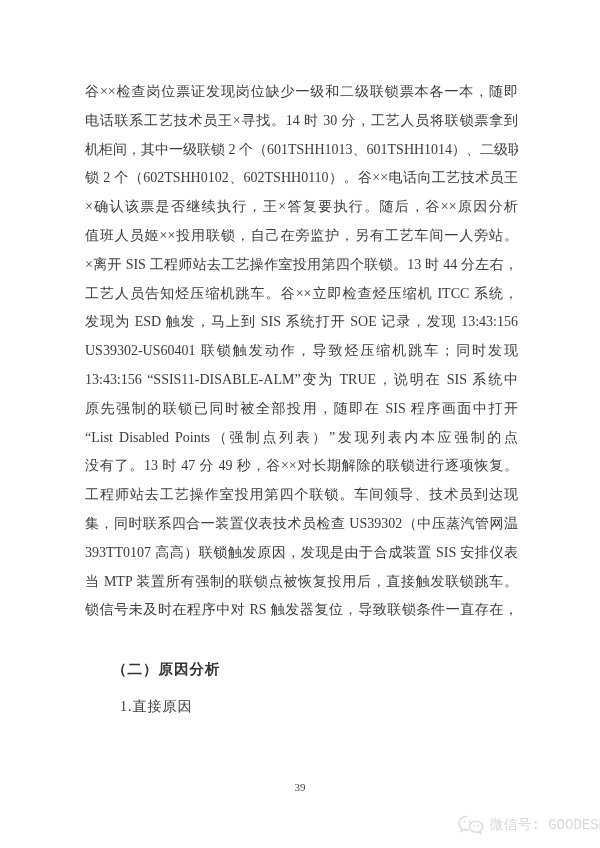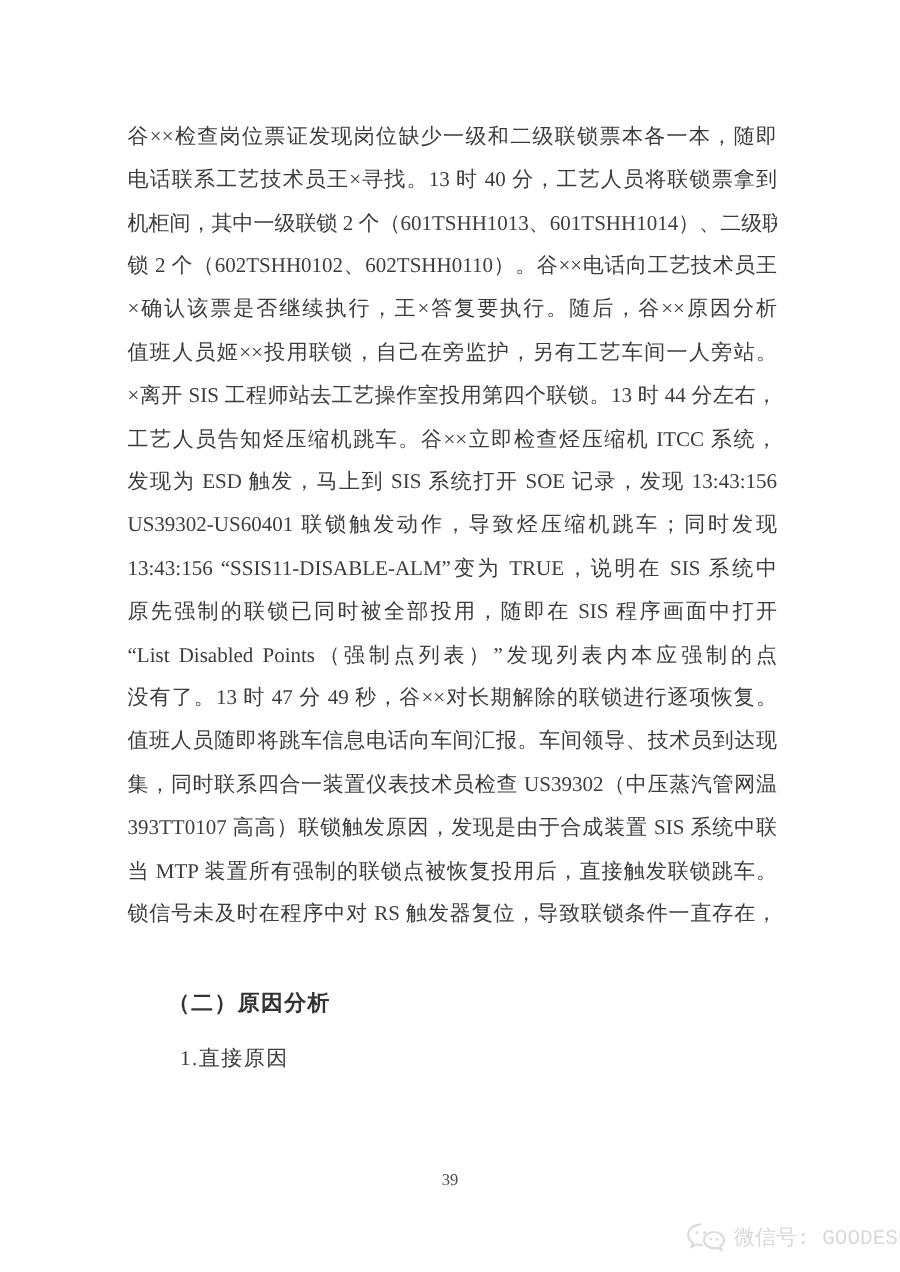--- a/index.html
+++ b/index.html
@@ -77,36 +77,36 @@
   }
 </style>
 </head>
 <body>
 
 <div class="page">
 
   <div class="content">
     <div>
         <div class="body-line">谷××检查岗位票证发现岗位缺少一级和二级联锁票本各一本，随即</div>
-        <div class="body-line">电话联系工艺技术员王×寻找。13 时 40 分，工艺人员将联锁票拿到</div>
+        <div class="body-line">电话联系工艺技术员王×寻找。14 时 30 分，工艺人员将联锁票拿到</div>
         <div class="body-line">机柜间，其中一级联锁 2 个（601TSHH1013、601TSHH1014）、二级联</div>
         <div class="body-line">锁 2 个（602TSHH0102、602TSHH0110）。谷××电话向工艺技术员王</div>
         <div class="body-line">×确认该票是否继续执行，王×答复要执行。随后，谷××原因分析</div>
         <div class="body-line">值班人员姬××投用联锁，自己在旁监护，另有工艺车间一人旁站。</div>
         <div class="body-line">×离开 SIS 工程师站去工艺操作室投用第四个联锁。13 时 44 分左右，</div>
         <div class="body-line">工艺人员告知烃压缩机跳车。谷××立即检查烃压缩机 ITCC 系统，</div>
         <div class="body-line">发现为 ESD 触发，马上到 SIS 系统打开 SOE 记录，发现 13:43:156</div>
         <div class="body-line">US39302-US60401 联锁触发动作，导致烃压缩机跳车；同时发现</div>
         <div class="body-line">13:43:156 “SSIS11-DISABLE-ALM”变为 TRUE，说明在 SIS 系统中</div>
         <div class="body-line">原先强制的联锁已同时被全部投用，随即在 SIS 程序画面中打开</div>
         <div class="body-line">“List Disabled Points（强制点列表）”发现列表内本应强制的点</div>
         <div class="body-line">没有了。13 时 47 分 49 秒，谷××对长期解除的联锁进行逐项恢复。</div>
-        <div class="body-line">值班人员随即将跳车信息电话向车间汇报。车间领导、技术员到达现</div>
+        <div class="body-line">工程师站去工艺操作室投用第四个联锁。车间领导、技术员到达现</div>
         <div class="body-line">集，同时联系四合一装置仪表技术员检查 US39302（中压蒸汽管网温</div>
-        <div class="body-line">393TT0107 高高）联锁触发原因，发现是由于合成装置 SIS 系统中联</div>
+        <div class="body-line">393TT0107 高高）联锁触发原因，发现是由于合成装置 SIS 安排仪表</div>
         <div class="body-line">当 MTP 装置所有强制的联锁点被恢复投用后，直接触发联锁跳车。</div>
         <div class="body-line">锁信号未及时在程序中对 RS 触发器复位，导致联锁条件一直存在，</div>
       </div>
 
     <div class="section-heading">（二）原因分析</div>
 
     <div class="subsection-heading">1.直接原因</div>
   </div>
 
   <div class="page-number">39</div>

